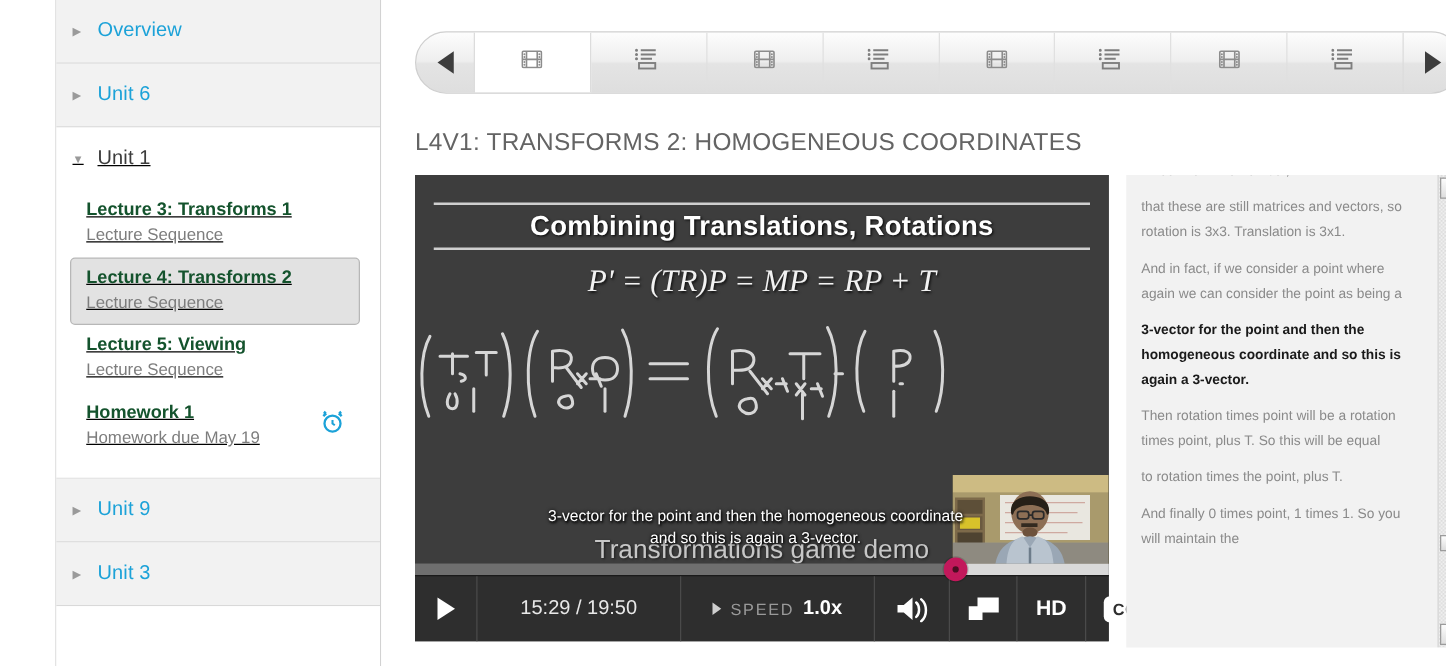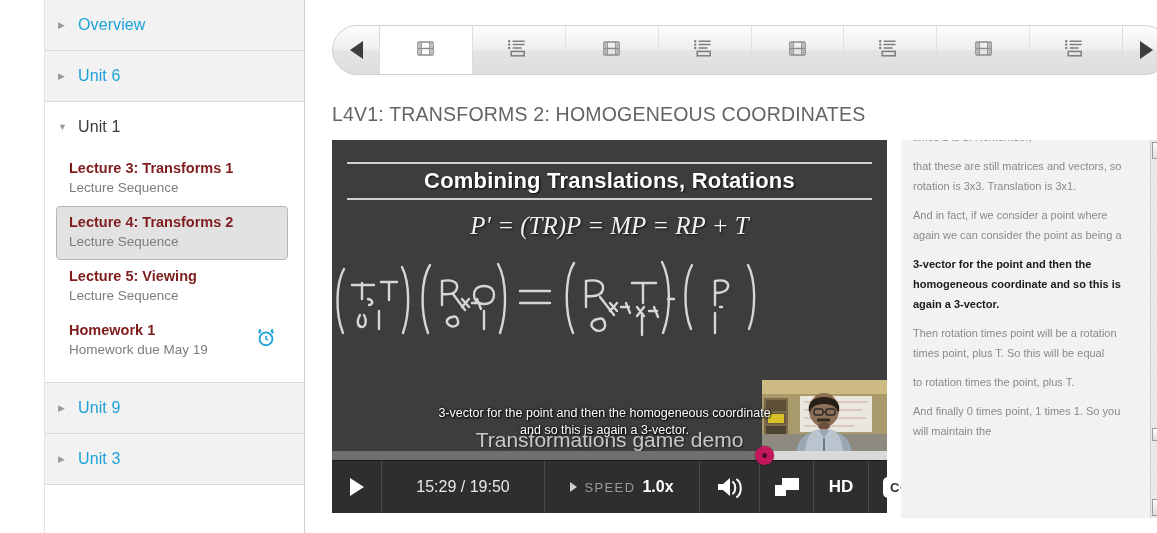--- a/index.html
+++ b/index.html
@@ -20,21 +20,21 @@
     flex: 0 0 265px;
   }
   .sidebar-strip {
     position: absolute; left: 0; top: 0; width: 5px; height: 533px;
     background: #ffffff; border-right: 1px solid #e3e3e3; z-index: 3;
   }
   .chapter {
     border-bottom: 1px solid #d9d9d9;
     background: #f2f2f2;
   }
-  .chapter.open { background: #ffffff; }
+  .chapter.open { background: #ffffff; text-decoration: underline; }
   .chapter-head {
     display: flex; align-items: center;
     padding: 0 0 0 18px;
     height: 50px;
     cursor: pointer;
   }
   .chapter.open .chapter-head { height: 50px; }
   .tri {
     width: 11px; flex: 0 0 11px; margin-right: 9px;
     color: #9a9a9a; font-size: 9px; line-height: 1;
@@ -52,21 +52,21 @@
     padding: 6px 10px 8px 12px;
     border: 1px solid transparent;
     border-radius: 4px;
     cursor: pointer;
   }
   .seq-item.active {
     background: #e2e2e2;
     border-color: #b7b7b7;
   }
   .seq-title {
-    font-size: 14.5px; font-weight: bold; color: #7f1d1d;
+    font-size: 14.5px; font-weight: bold; color: #14532d;
     line-height: 19px;
   }
   .seq-sub {
     font-size: 13.5px; color: #7d7d7d; line-height: 18px; margin-top: 1px;
   }
   .seq-item.hw { position: relative; }
   .clock-ico {
     position: absolute; right: 10px; top: 11px;
     width: 22px; height: 22px; color: #1ca2d8;
   }

